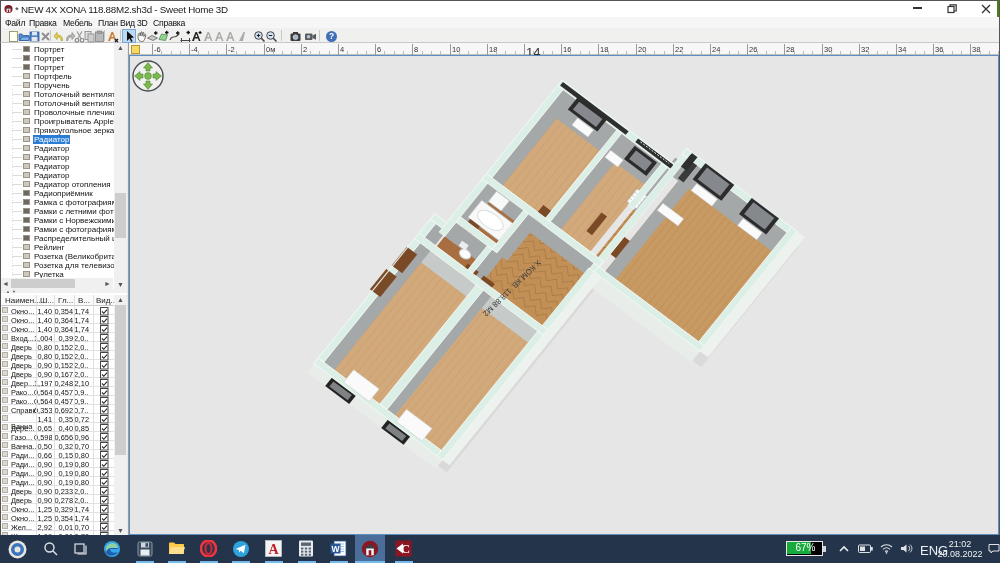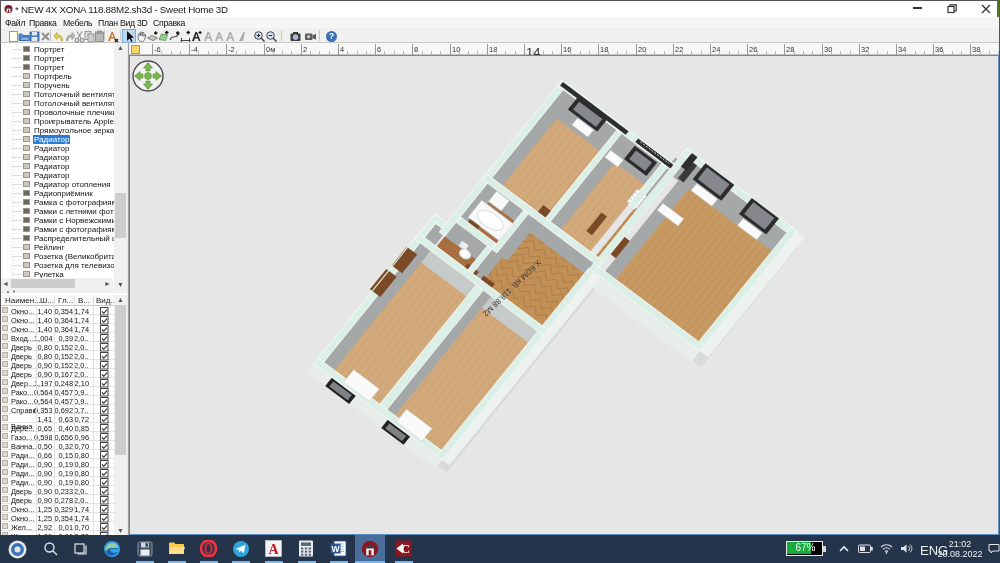--- a/index.html
+++ b/index.html
@@ -372,21 +372,21 @@
 <span class="abs" style="left:73px;top:0.5px;width:15px;text-align:right;overflow:hidden">0,7...</span>
 <svg class="abs" style="left:99px;top:0.5px" width="9" height="9" viewBox="0 0 9 9">
         <rect x="0.5" y="0.5" width="7.5" height="7.5" fill="#fff" stroke="#444" stroke-width="1"></rect>
         <path d="M2 4.5 L3.8 6.3 L7 2.6" fill="none" stroke="#222" stroke-width="1.1"></path>
       </svg>
 </div>
     <div class="abs" style="left:0;top:119px;width:114px;height:9px;border-bottom:0.5px solid #e2e2e2;font-size:7.4px;color:#111">
 <span class="abs" style="left:1px;top:1px;width:6px;height:6px;background:#ddd8ce;border:0.5px solid #b5b0a6"></span>
 <span class="abs" style="left:10px;top:8px;width:25px;overflow:hidden;white-space:nowrap">Ванна</span>
 <span class="abs" style="left:33px;top:0.5px;width:18px;text-align:right;overflow:hidden">1,41</span>
-<span class="abs" style="left:52px;top:0.5px;width:20px;text-align:right;overflow:hidden">0,63</span>
+<span class="abs" style="left:52px;top:0.5px;width:20px;text-align:right;overflow:hidden">0,35</span>
 <span class="abs" style="left:73px;top:0.5px;width:15px;text-align:right;overflow:hidden">0,72</span>
 <svg class="abs" style="left:99px;top:0.5px" width="9" height="9" viewBox="0 0 9 9">
         <rect x="0.5" y="0.5" width="7.5" height="7.5" fill="#fff" stroke="#444" stroke-width="1"></rect>
         <path d="M2 4.5 L3.8 6.3 L7 2.6" fill="none" stroke="#222" stroke-width="1.1"></path>
       </svg>
 </div>
     <div class="abs" style="left:0;top:128px;width:114px;height:9px;border-bottom:0.5px solid #e2e2e2;font-size:7.4px;color:#111">
 <span class="abs" style="left:1px;top:1px;width:6px;height:6px;background:#ddd8ce;border:0.5px solid #b5b0a6"></span>
 <span class="abs" style="left:10px;top:0.5px;width:25px;overflow:hidden;white-space:nowrap">Дере...</span>
 <span class="abs" style="left:33px;top:0.5px;width:18px;text-align:right;overflow:hidden">0,65</span>

